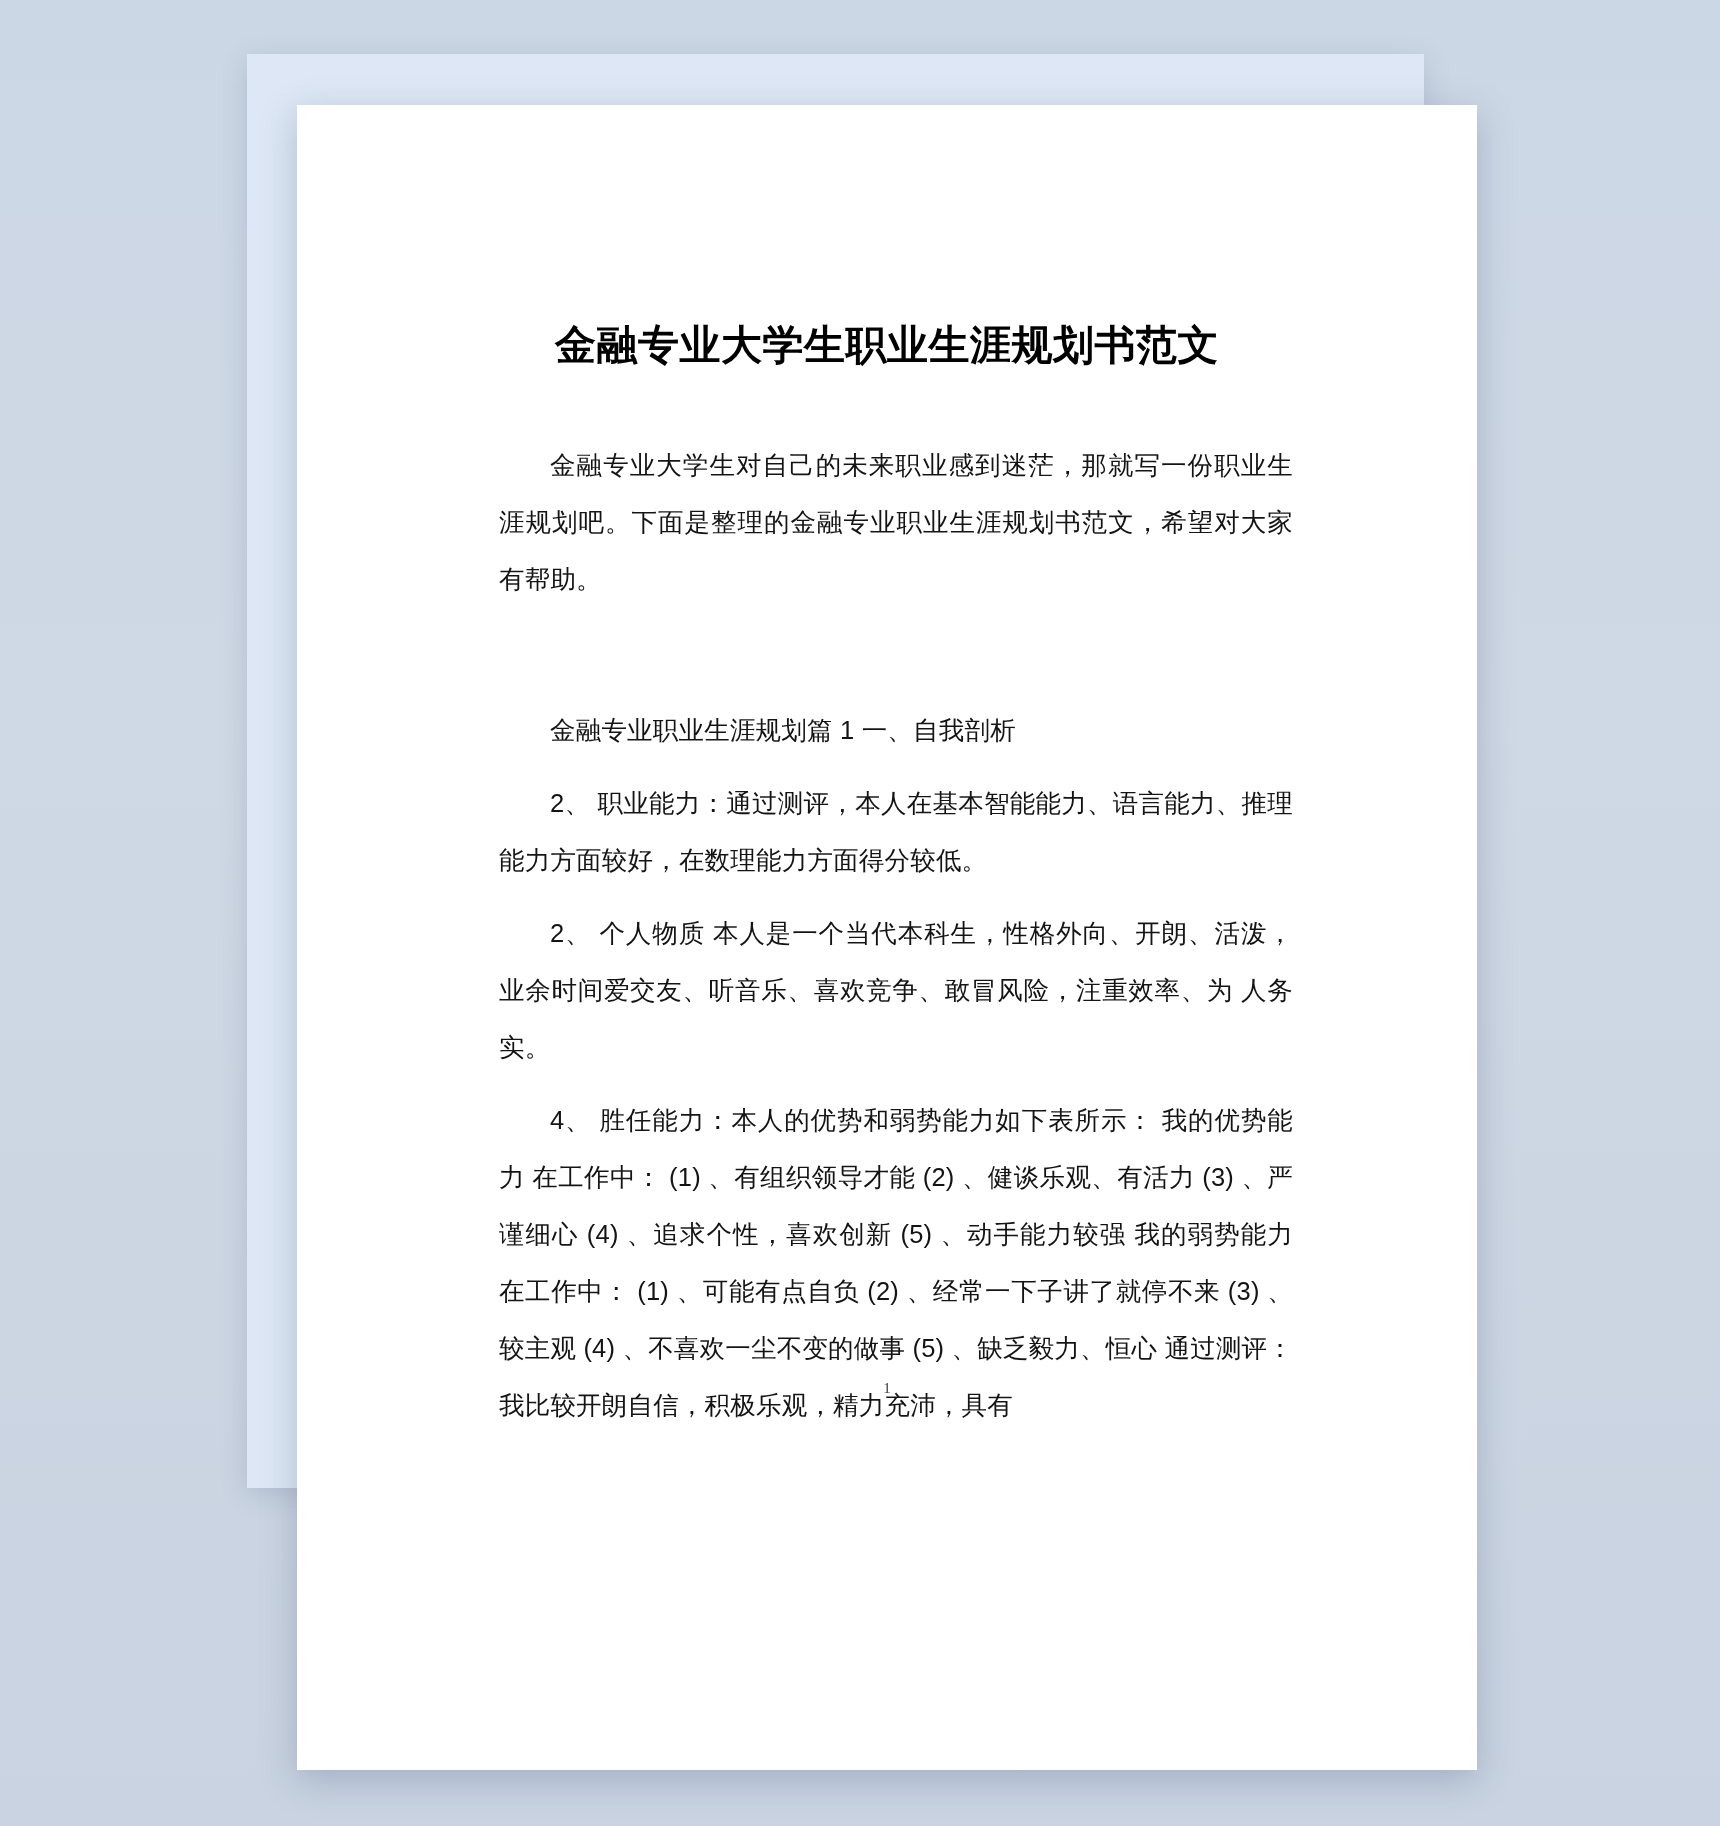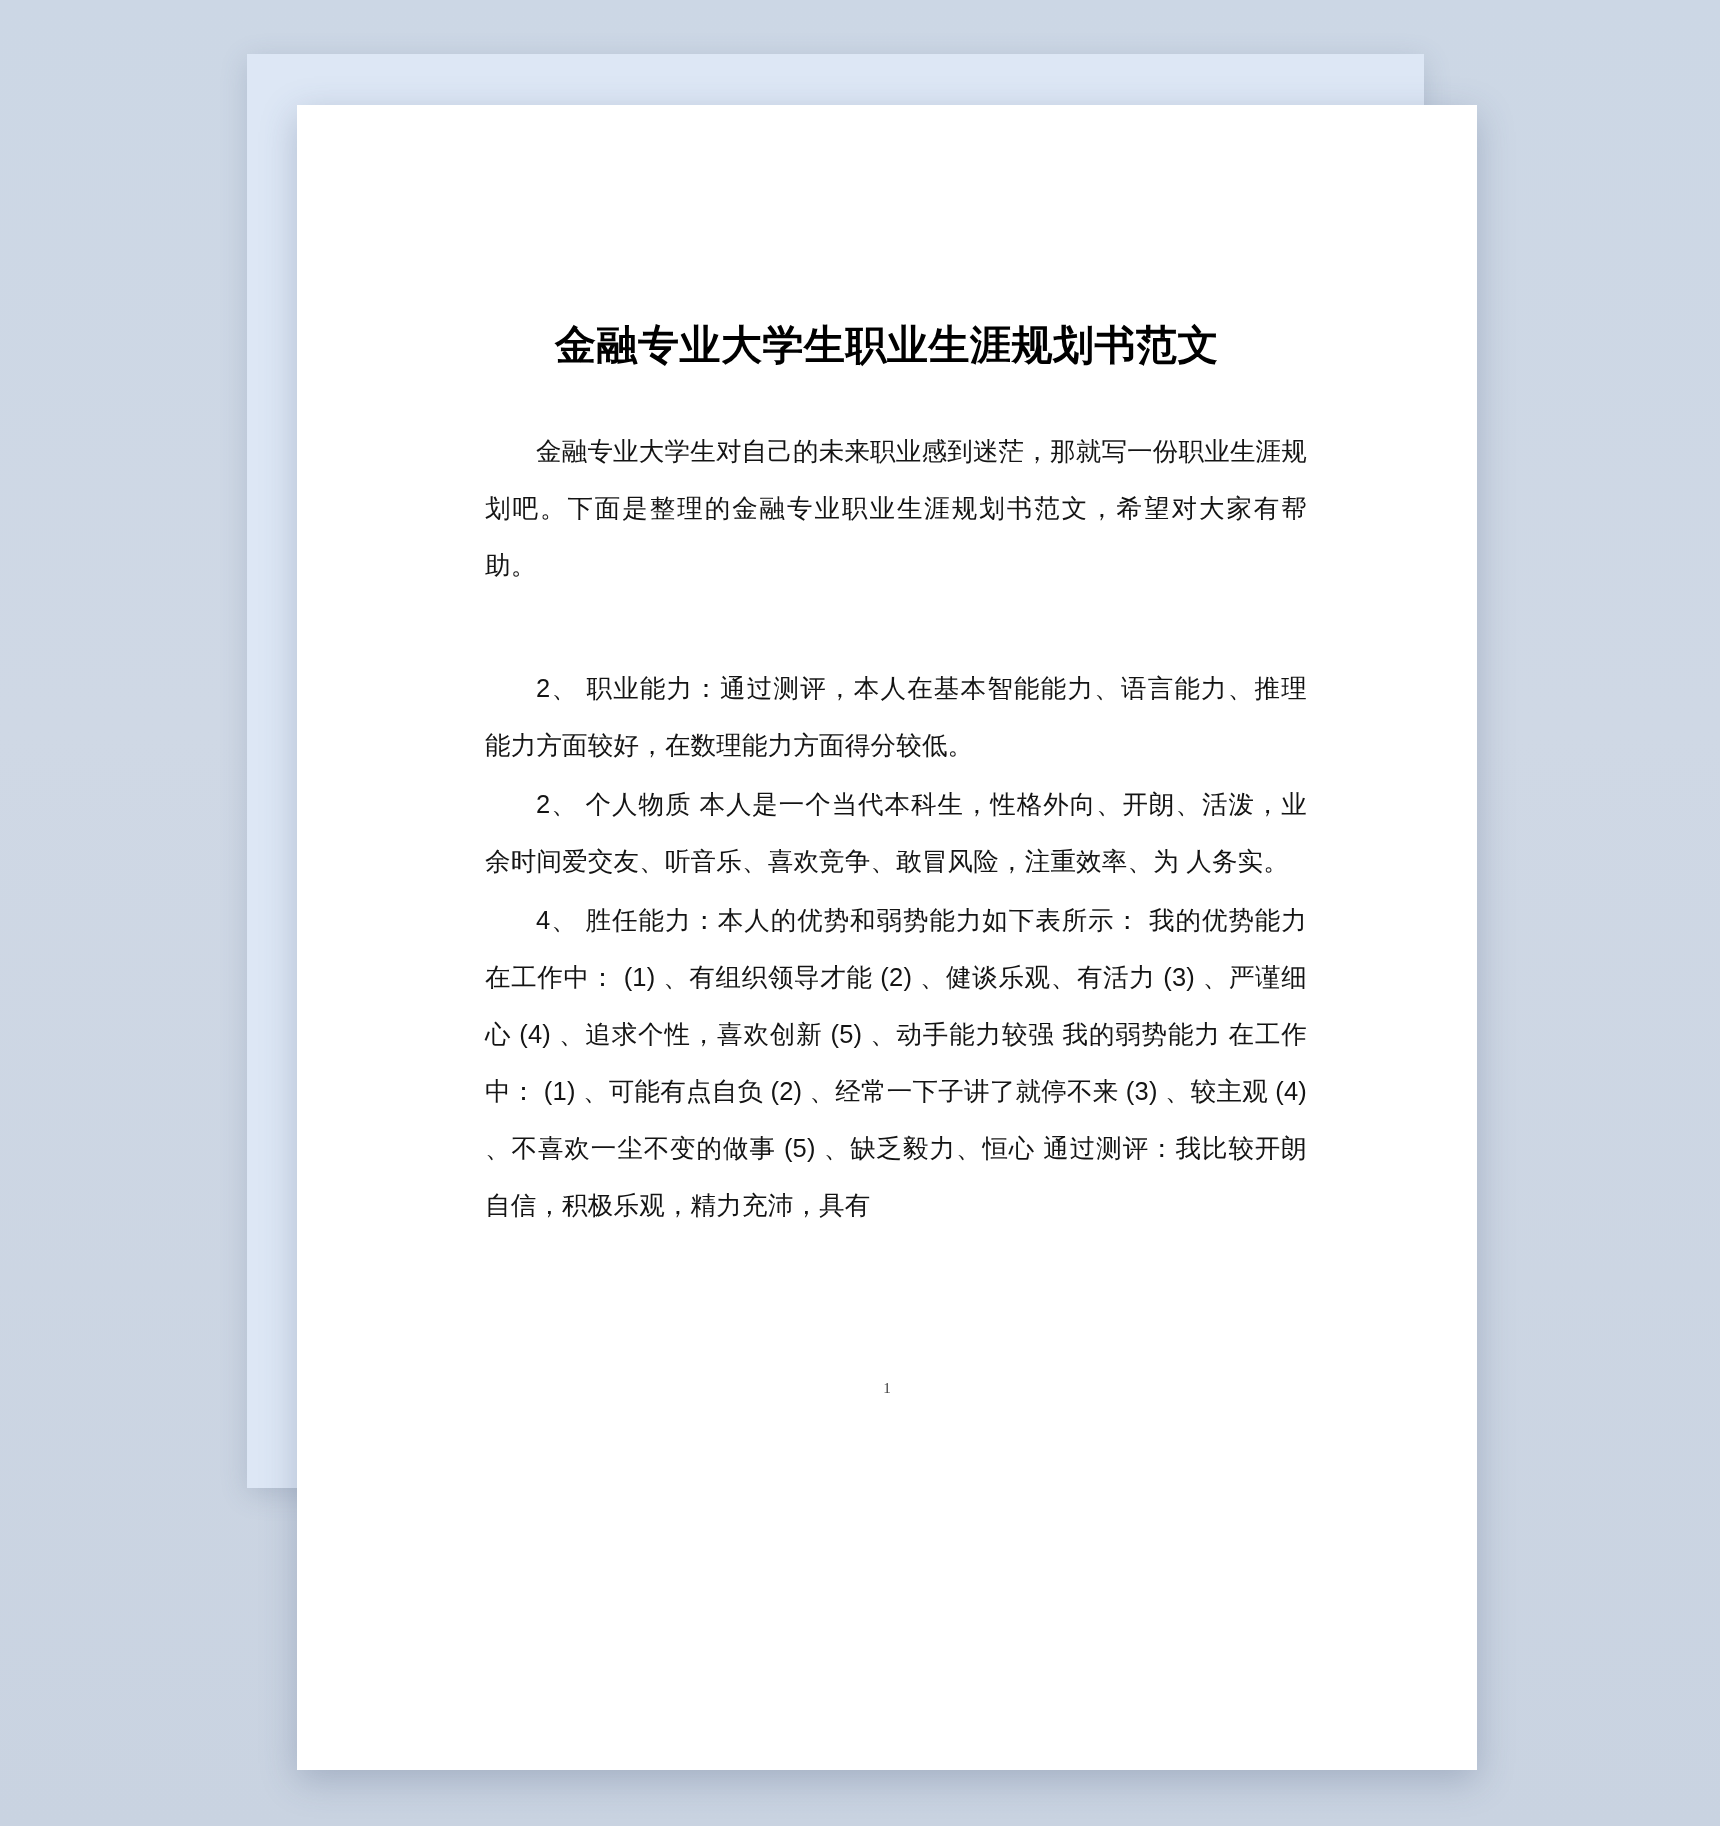--- a/index.html
+++ b/index.html
@@ -73,21 +73,21 @@
     top: 316px;
     width: 826px;
     color: #111111;
   }
 
   .para {
     font-size: 25.5px;
     line-height: 57px;
     text-align: justify;
     text-justify: inter-ideograph;
-    margin: 2px;
+    margin: 16px;
     color: #141414;
     letter-spacing: 0.2px;
   }
 
   .para.indent {
     text-indent: 2em;
   }
 
   .gap-lg { height: 62px; }
 
@@ -113,20 +113,21 @@
   <div id="page-inner">
 
     <h1 id="doc-title">金融专业大学生职业生涯规划书范文</h1>
 
     <div id="body-text">
 
       <p class="para indent">金融专业大学生对自己的未来职业感到迷茫，那就写一份职业生涯规划吧。下面是整理的金融专业职业生涯规划书范文，希望对大家有帮助。</p>
 
       <div class="gap-lg"></div>
 
+      <p class="para indent">金融专业职业生涯规划篇 1 一、自我剖析</p>
 
 
 
       <p class="para indent">2、 职业能力：通过测评，本人在基本智能能力、语言能力、推理 能力方面较好，在数理能力方面得分较低。</p>
 
       <p class="para indent">2、 个人物质 本人是一个当代本科生，性格外向、开朗、活泼，业余时间爱交友、听音乐、喜欢竞争、敢冒风险，注重效率、为 人务实。</p>
 
       <p class="para indent">4、 胜任能力：本人的优势和弱势能力如下表所示： 我的优势能力 在工作中： (1) 、有组织领导才能 (2) 、健谈乐观、有活力 (3) 、严谨细心 (4) 、追求个性，喜欢创新 (5) 、动手能力较强 我的弱势能力 在工作中： (1) 、可能有点自负 (2) 、经常一下子讲了就停不来 (3) 、较主观 (4) 、不喜欢一尘不变的做事 (5) 、缺乏毅力、恒心 通过测评：我比较开朗自信，积极乐观，精力充沛，具有</p>
 
     </div>

